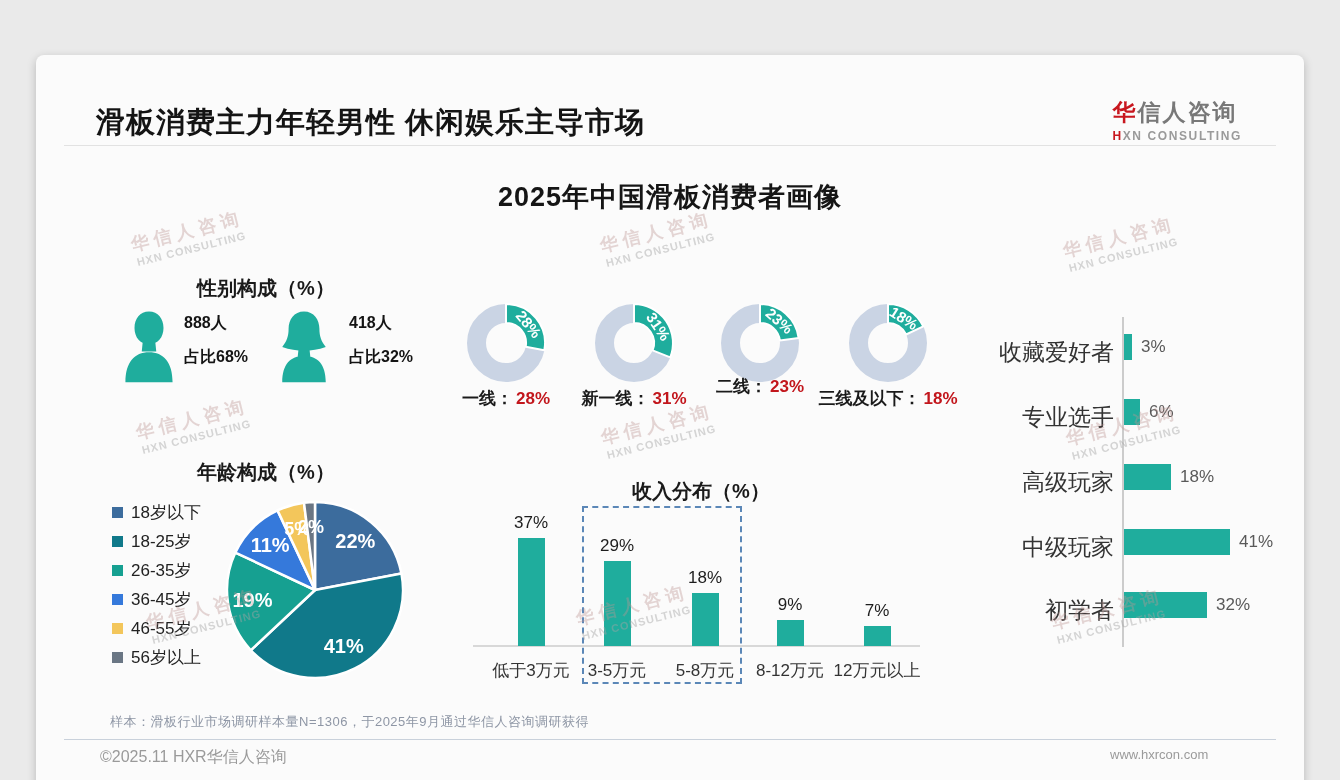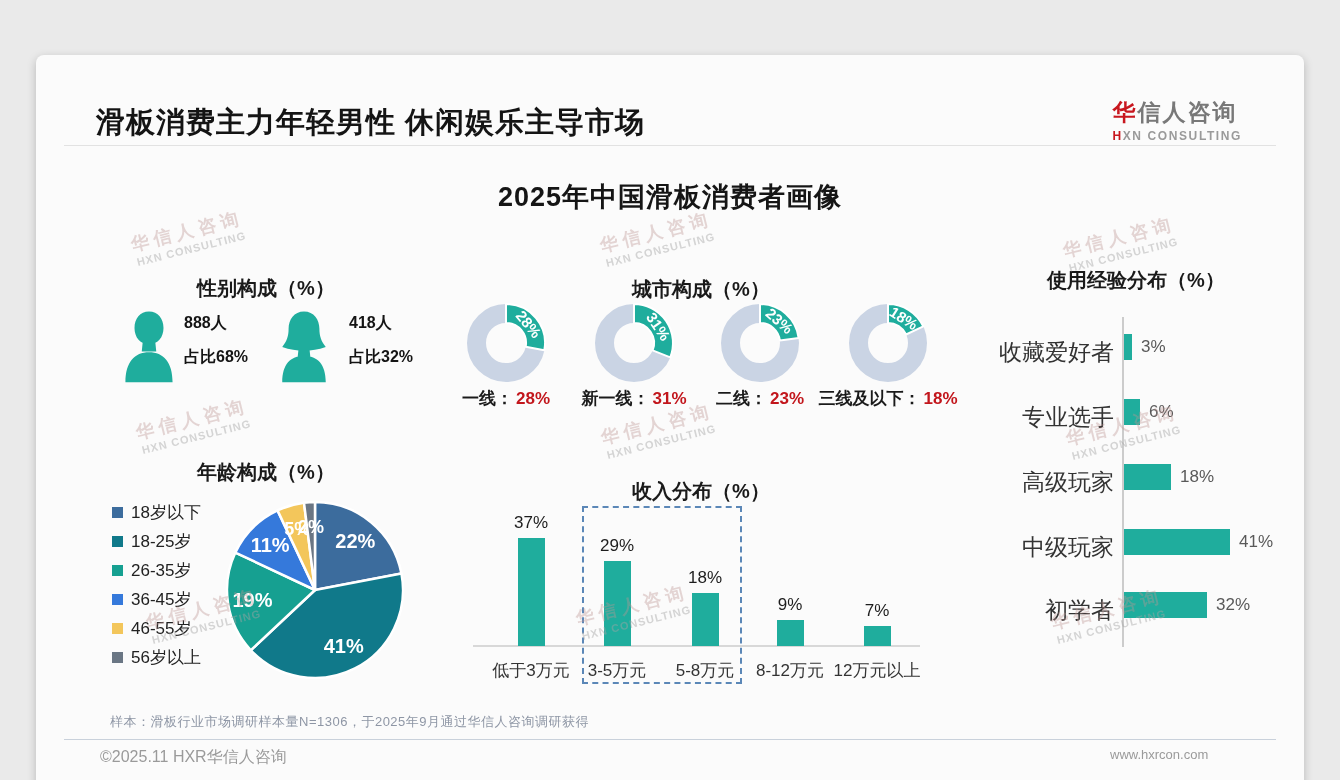--- a/index.html
+++ b/index.html
@@ -95,22 +95,20 @@
   <div class="logo">
     <div class="logo-cn"><span class="accent">华</span><span>信人咨询</span></div>
     <div class="logo-en"><span class="accent">H</span><span>XN CONSULTING</span></div>
   </div>
 
   <div class="header-rule"></div>
 
   <div class="main-title">2025年中国滑板消费者画像</div>
 
   <div class="sec-title" id="gender-title">性别构成（%）</div>
-  <div class="sec-title" id="city-title">城市构成（%）</div>
-  <div class="sec-title" id="exp-title">使用经验分布（%）</div>
   <div class="sec-title" id="income-title">收入分布（%）</div>
   <div class="sec-title" id="age-title">年龄构成（%）</div>
 
   <svg class="person-icon" id="male-icon" viewBox="0 0 64 80">
     <path fill="#1FAD9D" d="M32 2 C42 2 48 10 48 20 C48 30 42 38 32 38 C22 38 16 30 16 20 C16 10 22 2 32 2 Z
                              M25 36 L39 36 L40 46 L24 46 Z
                              M6 80 C6 58 16 47 32 47 C48 47 58 58 58 80 Z"></path>
   </svg>
   <svg class="person-icon" id="female-icon" viewBox="0 0 64 80">
     <path fill="#1FAD9D" d="M32 2 C43 2 49 11 49 21 C49 29 51 35 56 41 C48 44 40 45 32 45 C24 45 16 44 8 41 C13 35 15 29 15 21 C15 11 21 2 32 2 Z
@@ -168,21 +166,21 @@
       <circle cx="44" cy="44" r="29.5" fill="none" stroke="#CAD4E4" stroke-width="19"></circle>
       <path d="M 44.00 5.00 A 39 39 0 0 1 80.26 58.36 L 62.60 51.36 A 20 20 0 0 0 44.00 24.00 Z" fill="#1FAD9D" stroke="#ffffff" stroke-width="2" stroke-linejoin="round"></path>
       <text x="68.39887694109957" y="27.418540353362147" fill="#fff" font-size="15" font-weight="bold" text-anchor="middle" dominant-baseline="central" transform="rotate(55.8 68.39887694109957 27.418540353362147)">31%</text>
     </svg>
     <div class="city-label" style="left: 598px; top: 332px;"><span>新一线：</span><span class="val">31%</span></div>
     <svg width="88" height="88" viewBox="0 0 88 88" class="donut-svg" style="left: 680px; top: 244px;">
       <circle cx="44" cy="44" r="29.5" fill="none" stroke="#CAD4E4" stroke-width="19"></circle>
       <path d="M 44.00 5.00 A 39 39 0 0 1 82.69 39.11 L 63.84 41.49 A 20 20 0 0 0 44.00 24.00 Z" fill="#1FAD9D" stroke="#ffffff" stroke-width="2" stroke-linejoin="round"></path>
       <text x="63.50870002704773" y="21.87172344590144" fill="#fff" font-size="15" font-weight="bold" text-anchor="middle" dominant-baseline="central" transform="rotate(41.4 63.50870002704773 21.87172344590144)">23%</text>
     </svg>
-    <div class="city-label" style="left: 724px; top: 332px;"><span>二线：</span><span class="val">23%</span></div>
+    <div class="city-label" style="left: 724px; top: 320px;"><span>二线：</span><span class="val">23%</span></div>
     <svg width="88" height="88" viewBox="0 0 88 88" class="donut-svg" style="left: 808px; top: 244px;">
       <circle cx="44" cy="44" r="29.5" fill="none" stroke="#CAD4E4" stroke-width="19"></circle>
       <path d="M 44.00 5.00 A 39 39 0 0 1 79.29 27.39 L 62.10 35.48 A 20 20 0 0 0 44.00 24.00 Z" fill="#1FAD9D" stroke="#ffffff" stroke-width="2" stroke-linejoin="round"></path>
       <text x="59.8068904518804" y="19.092326197690554" fill="#fff" font-size="15" font-weight="bold" text-anchor="middle" dominant-baseline="central" transform="rotate(32.4 59.8068904518804 19.092326197690554)">18%</text>
     </svg>
     <div class="city-label" style="left: 852px; top: 332px;"><span>三线及以下：</span><span class="val">18%</span></div>
     <svg width="190" height="190" viewBox="0 0 190 190" class="pie-svg">
       <path d="M 95 95 L 95.00 7.00 A 88 88 0 0 1 181.44 78.51 Z" fill="#3C6C9D" stroke="#ffffff" stroke-width="2.5" stroke-linejoin="round"></path>
       <text x="135.38718399047698" y="46.180280937726" fill="#fff" font-size="20" font-weight="bold" text-anchor="middle" dominant-baseline="central">22%</text>
       <path d="M 95 95 L 181.44 78.51 A 88 88 0 0 1 30.85 155.24 Z" fill="#10798A" stroke="#ffffff" stroke-width="2.5" stroke-linejoin="round"></path>

